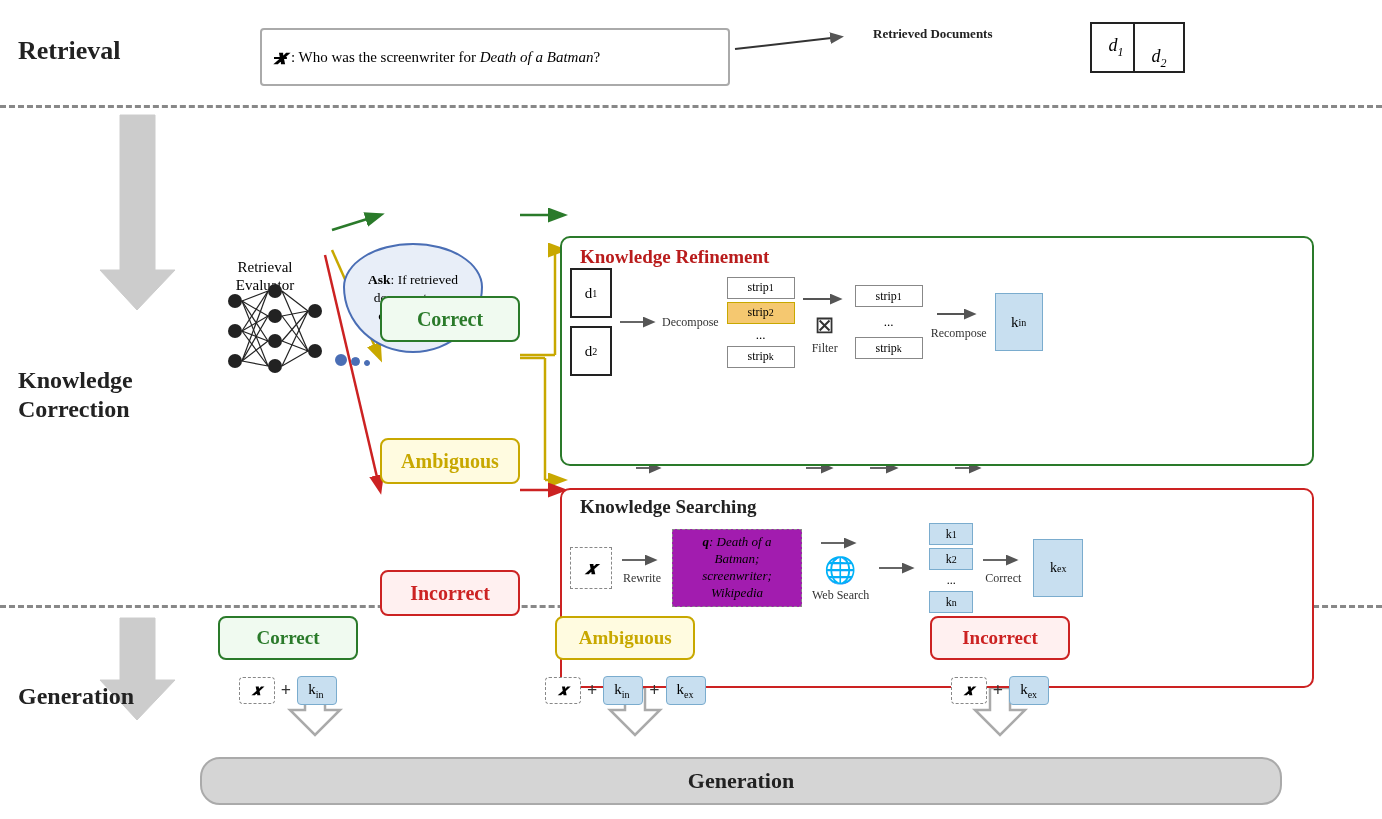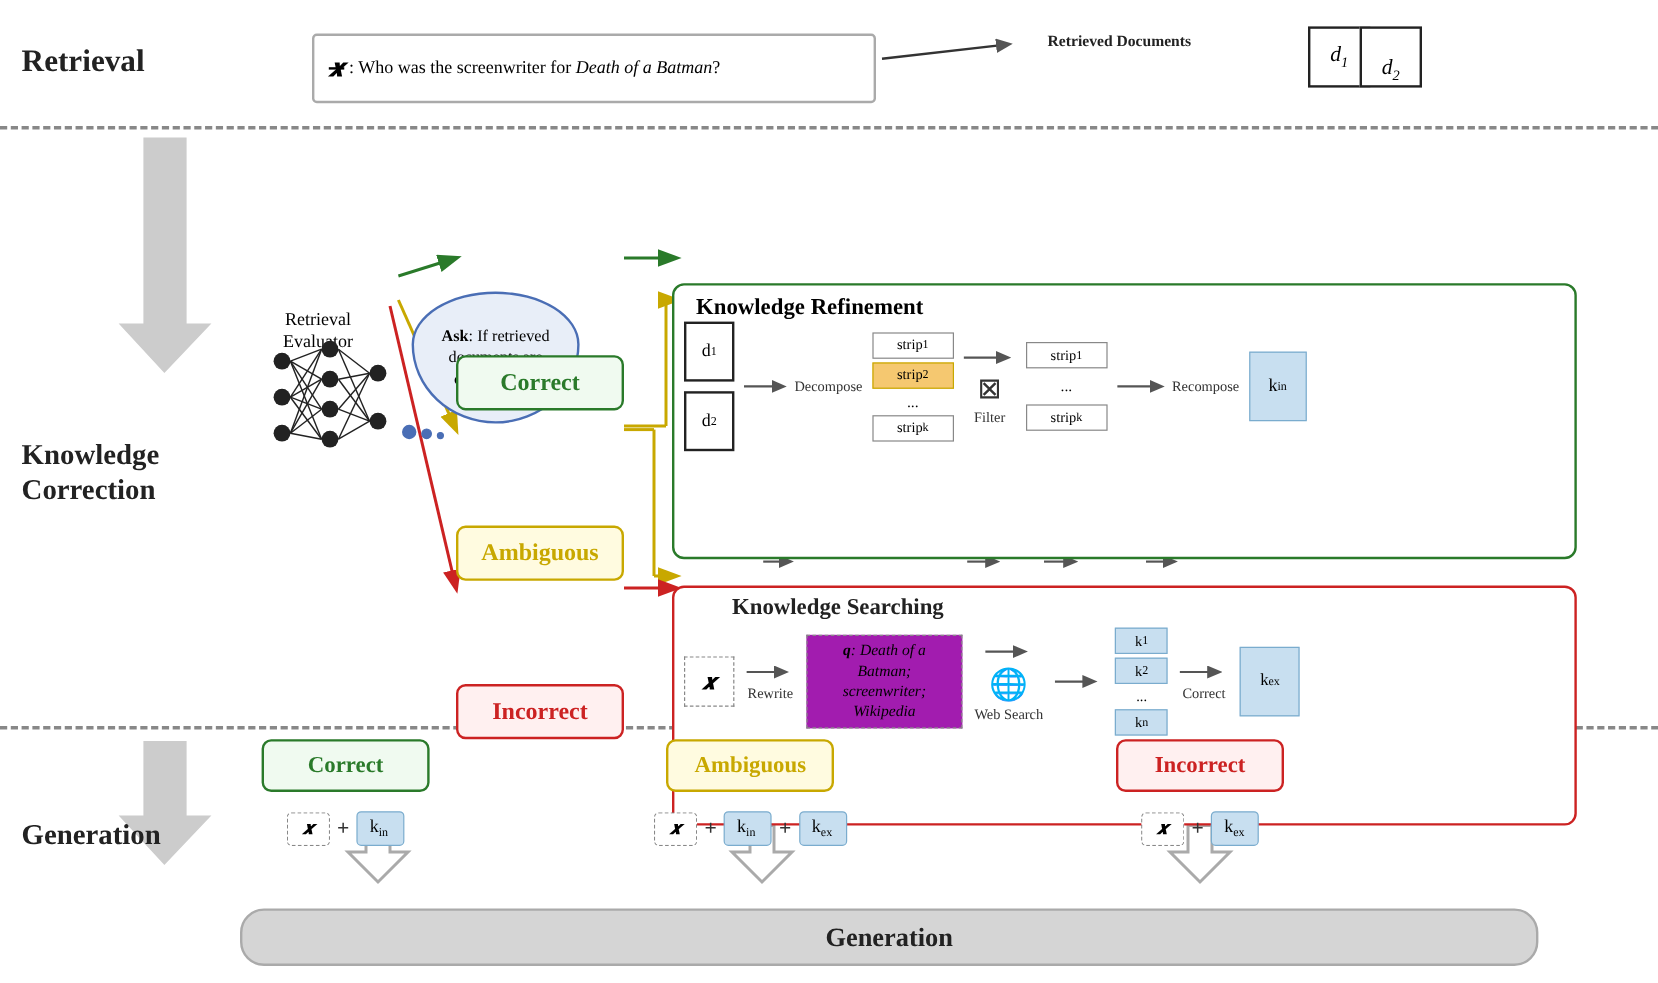--- a/index.html
+++ b/index.html
@@ -179,21 +179,21 @@
       border-radius: 10px;
       background: #fff;
     }
 
     .kr-title {
       position: absolute;
       top: 138px;
       left: 580px;
       font-size: 19px;
       font-weight: bold;
-      color: #000000;
+      color: #b91c1c;
     }
 
     
     .ks-box {
       position: absolute;
       top: 380px;
       left: 560px;
       right: 68px;
       height: 200px;
       border: 2.5px solid #cc2222;
@@ -201,21 +201,20 @@
       background: #fff;
     }
 
     .ks-title {
       position: absolute;
       top: 388px;
       left: 580px;
       font-size: 19px;
       font-weight: bold;
       color: #222;
-      margin-left: 30px;
     }
 
     
     .gen-section {
       position: absolute;
       top: 608px;
       left: 0;
       right: 0;
       height: 211px;
     }
@@ -641,21 +640,21 @@
         <span class="filter-icon">⊠</span>
         <span class="step-label">Filter</span>
       </div>
 
       <div class="strip-col">
         <div class="strip-box">strip<sub>1</sub></div>
         <div style="text-align:center; font-size:13px; padding: 4px 0;">...</div>
         <div class="strip-box">strip<sub>k</sub></div>
       </div>
 
-      <div style="display:flex; flex-direction:row; align-items:center; gap:2px;">
+      <div style="display:flex; flex-direction:column; align-items:center; gap:2px;">
         <svg width="44" height="20">
             <defs>
               <marker id="ba4" markerWidth="7" markerHeight="7" refX="5" refY="3" orient="auto">
                 <path d="M0,0 L0,6 L7,3 z" fill="#555"></path>
               </marker>
             </defs>
             <line x1="0" y1="10" x2="36" y2="10" stroke="#555" stroke-width="1.8" marker-end="url(#ba4)"></line>
           </svg>
         <span class="step-label">Recompose</span>
       </div>

